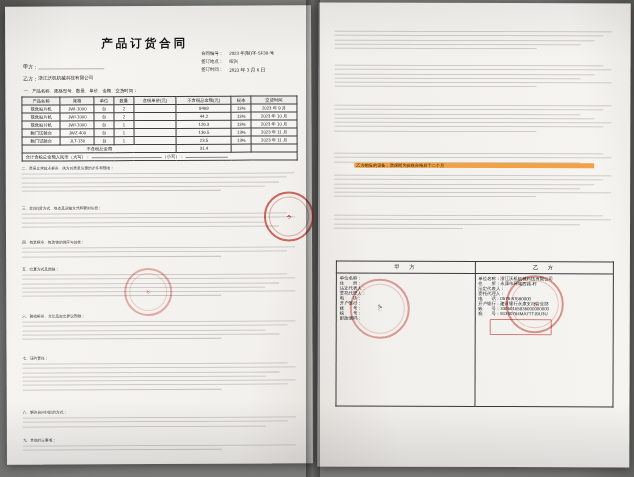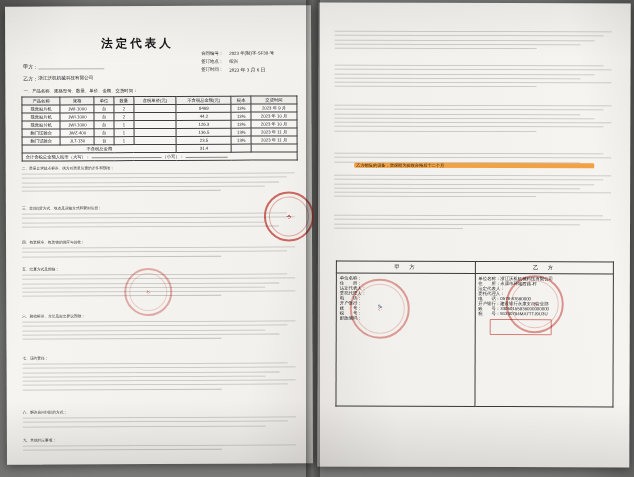--- a/index.html
+++ b/index.html
@@ -116,21 +116,21 @@
   }
 </style>
 </head>
 <body>
 
 <div class="scan">
 
   <div class="paper left">
     <div class="shade"></div>
 
-    <div class="t title" style="left:96px;top:30px;">法定代表人</div>
+    <div class="t title" style="left:96px;top:30px;">产品订货合同</div>
 
     <div class="t lbl" style="left:196px;top:45px;font-size:4.4px;">合同编号：</div>
     <div class="t" style="left:224px;top:45px;font-size:4.4px;">2023 年(制)字-SF30-号</div>
     <div class="t lbl" style="left:196px;top:53px;font-size:4.4px;">签订地点：</div>
     <div class="t" style="left:224px;top:53px;font-size:4.4px;">绍兴</div>
     <div class="t lbl" style="left:196px;top:61px;font-size:4.4px;">签订时间：</div>
     <div class="t" style="left:224px;top:61px;font-size:5px;font-family:'Liberation Serif',serif;">2023 年 3 月 6 日</div>
 
     <div class="t lbl" style="left:18px;top:57px;">甲方：</div>
     <div style="position:absolute;left:33px;top:62px;width:66px;height:1px;background:#8d8b88;opacity:.6"></div>

